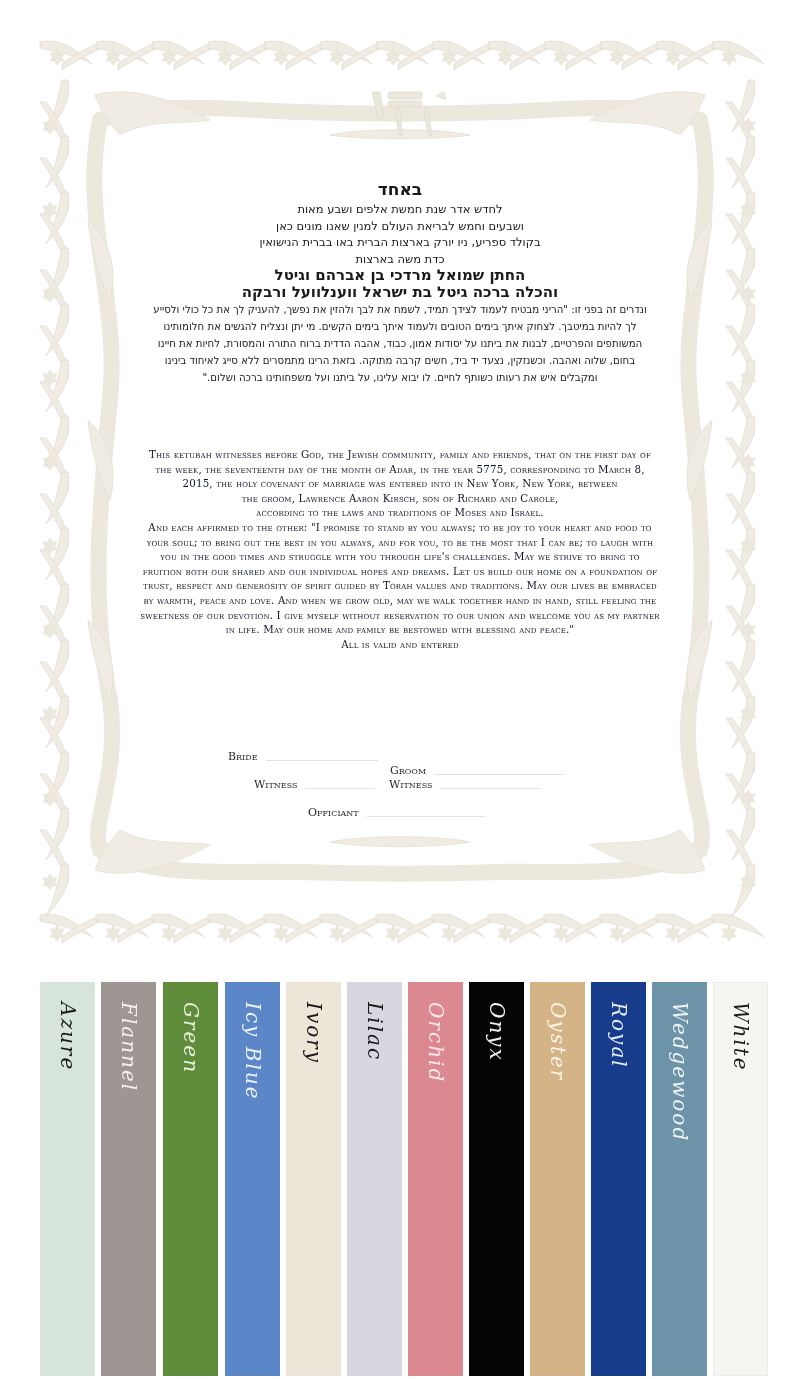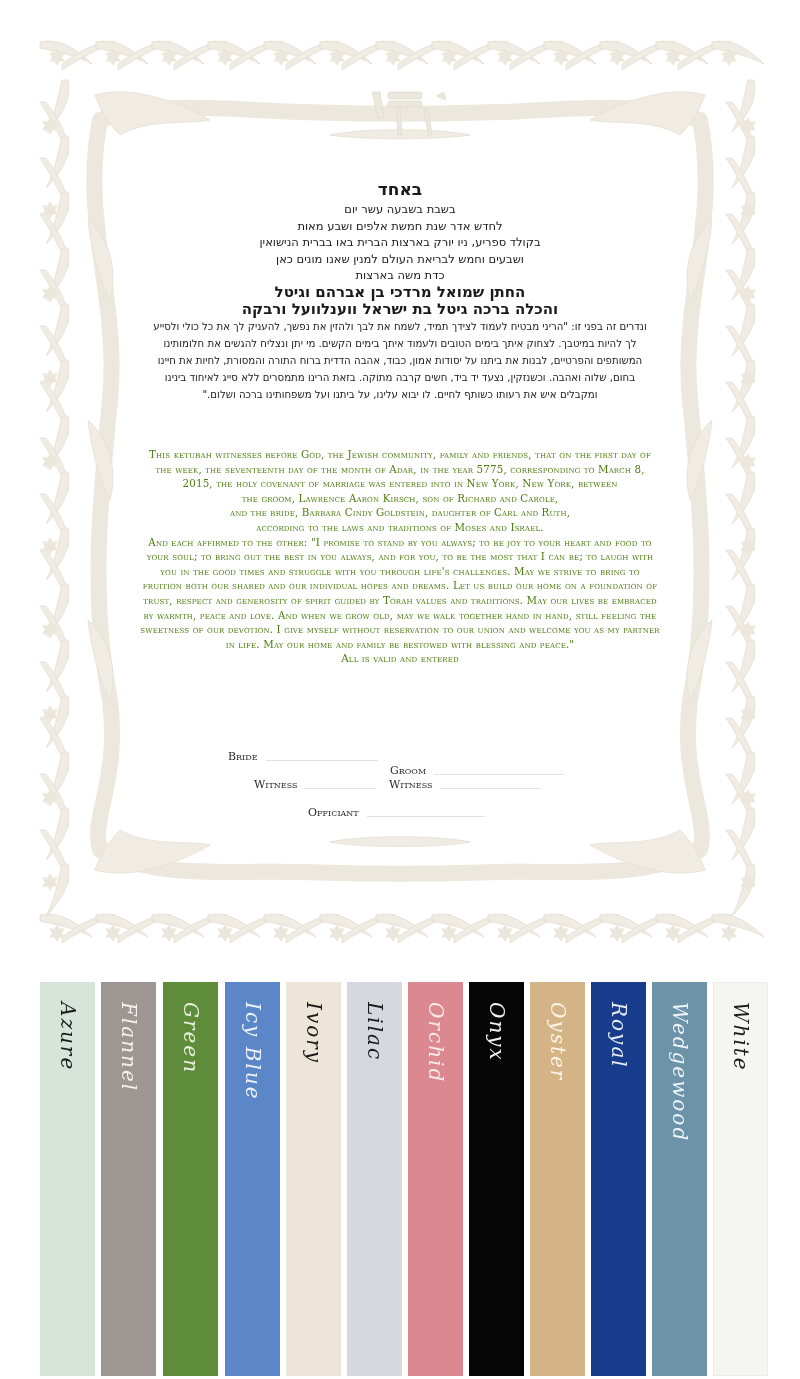--- a/index.html
+++ b/index.html
@@ -16,21 +16,21 @@
   }
   .heb-title { font-size: 17px; font-weight: bold; line-height: 22px; margin-bottom: 1px; }
   .heb-line { font-size: 11.5px; line-height: 16.5px; white-space: nowrap; }
   .heb-line.names { font-size: 15px; font-weight: bold; line-height: 17px; }
   .heb-para { font-size: 10.2px; line-height: 17px; padding: 0 8px; }
   .heb-closing { font-size: 13px; font-weight: bold; line-height: 19px; }
 
   .english-block {
     position: absolute; left: 140px; top: 447px; width: 520px;
     text-align: center; font-family: "DejaVu Serif", serif;
-    font-variant: small-caps; color: #4d7c0f;
+    font-variant: small-caps; color: #0f172a;
   }
   .en-para { font-size: 10.3px; line-height: 14.6px; letter-spacing: 0.15px; }
 
   .signatures { position: absolute; left: 0; top: 750px; width: 800px; font-family: "DejaVu Serif", serif; font-variant: small-caps; font-size: 11px; color: #2a2a2a; }
   .sig { position: absolute; display: flex; align-items: flex-end; }
   .sig-label { white-space: nowrap; }
   .sig-line { display: inline-block; height: 1px; background: #e2e2e2; margin-left: 8px; margin-bottom: 2px; }
 
   .swatches { position: absolute; left: 0; top: 982px; width: 800px; height: 396px; }
   .swatch {
@@ -269,34 +269,32 @@
       <rect x="388" y="101" width="34" height="6" rx="2"></rect>
       <path d="M396,108 L400,108 L402,135 L398,135 Z"></path>
       <path d="M424,108 L428,108 L432,135 L428,135 Z"></path>
       <path d="M372,92 L380,92 L384,118 L378,118 Z"></path>
       <path d="M436,96 L444,92 L446,100 Z"></path>
     </g>
   </svg>
 
   <div class="hebrew-block">
     <div class="heb-title">באחד</div>
-    <div class="heb-line">בשבת  בשבעה  עשר  יום</div>
     <div class="heb-line">לחדש אדר שנת חמשת אלפים ושבע מאות</div>
+    <div class="heb-line">ושבעים וחמש לבריאת העולם למנין שאנו מונים כאן</div>
     <div class="heb-line">בקולד ספריע, ניו יורק בארצות הברית באו בברית הנישואין</div>
-    <div class="heb-line">ושבעים וחמש לבריאת העולם למנין שאנו מונים כאן</div>
     <div class="heb-line">כדת משה בארצות</div>
     <div class="heb-line names">החתן שמואל מרדכי בן אברהם וגיטל</div>
     <div class="heb-line names">והכלה ברכה גיטל בת ישראל ווענלוועל ורבקה</div>
     <div class="heb-para">ונדרים זה בפני זו: "הריני מבטיח לעמוד לצידך תמיד, לשמח את לבך ולהזין את נפשך, להעניק לך את כל כולי ולסייע לך להיות במיטבך. לצחוק איתך בימים הטובים ולעמוד איתך בימים הקשים. מי יתן ונצליח להגשים את חלומותינו המשותפים והפרטיים, לבנות את ביתנו על יסודות אמון, כבוד, אהבה הדדית ברוח התורה והמסורת, לחיות את חיינו בחום, שלוה ואהבה. וכשנזקין, נצעד יד ביד, חשים קרבה מתוקה. בזאת הרינו מתמסרים ללא סייג לאיחוד בינינו ומקבלים איש את רעותו כשותף לחיים. לו יבוא עלינו, על ביתנו ועל משפחותינו ברכה ושלום."</div>
   </div>
 
   <div class="english-block">
     <p class="en-para">This ketubah witnesses before God, the Jewish community, family and friends, that on the first day of the week, the seventeenth day of the month of Adar, in the year 5775, corresponding to March 8, 2015, the holy covenant of marriage was entered into in New York, New York, between</p>
     <p class="en-para">the groom, Lawrence Aaron Kirsch, son of Richard and Carole,</p>
-    <p class="en-para">and the bride, Barbara Cindy Goldstein, daughter of Carl and Ruth,</p>
     <p class="en-para">according to the laws and traditions of Moses and Israel.</p>
     <p class="en-para">And each affirmed to the other: "I promise to stand by you always; to be joy to your heart and food to your soul; to bring out the best in you always, and for you, to be the most that I can be; to laugh with you in the good times and struggle with you through life's challenges. May we strive to bring to fruition both our shared and our individual hopes and dreams. Let us build our home on a foundation of trust, respect and generosity of spirit guided by Torah values and traditions. May our lives be embraced by warmth, peace and love. And when we grow old, may we walk together hand in hand, still feeling the sweetness of our devotion. I give myself without reservation to our union and welcome you as my partner in life. May our home and family be bestowed with blessing and peace."</p>
     <p class="en-para">All is valid and entered</p>
   </div>
 
   <div class="signatures">
     <div class="sig" style="left:228px; top:0;">
       <span class="sig-label">Bride</span>
       <span class="sig-line" style="width:112px;"></span>
     </div>

